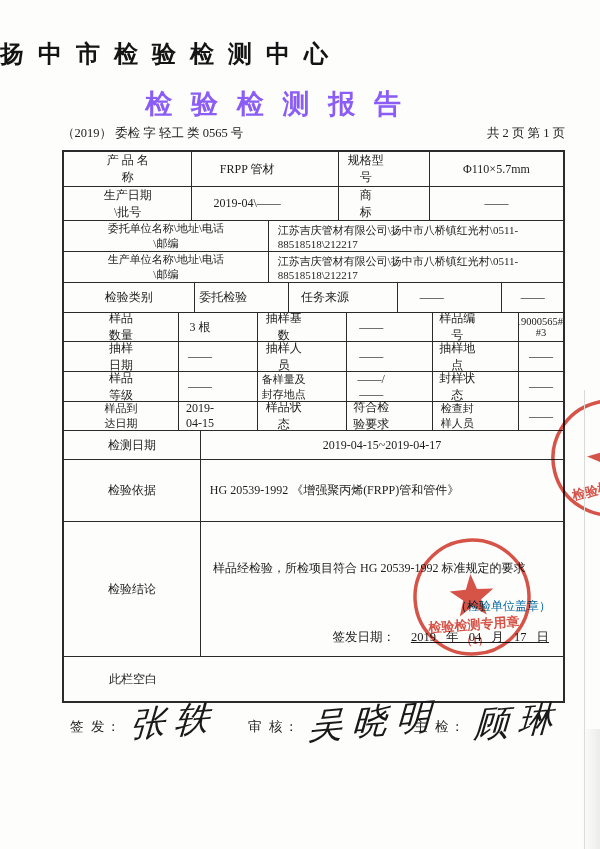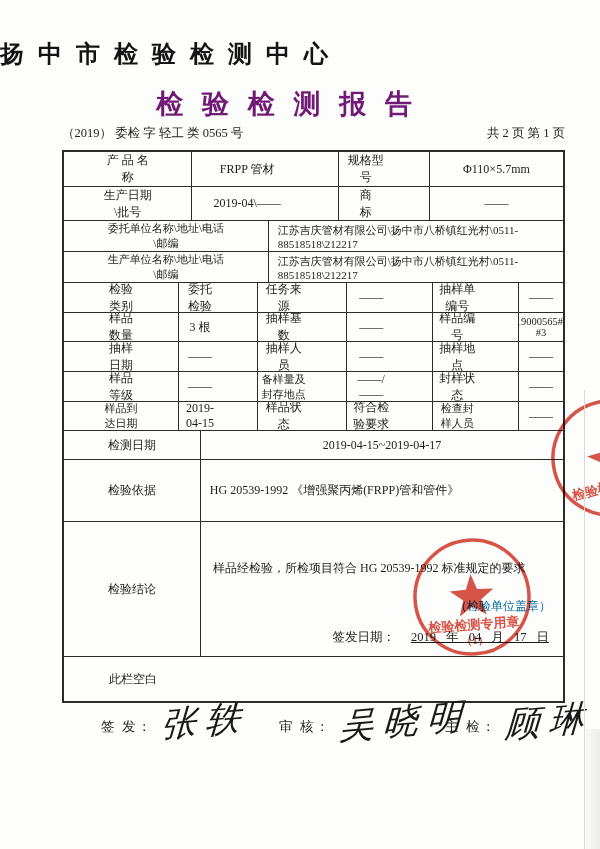--- a/index.html
+++ b/index.html
@@ -8,21 +8,21 @@
     background:#fdfdfc;color:#1f1f1f;
     font-family:"Liberation Serif","DejaVu Serif",serif;
   }
   
   .org-title{
     position:absolute;top:38px;left:0;width:600px;text-align:left;
     font-size:24px;font-weight:bold;letter-spacing:4px;color:#141414;
   }
   .report-title{
     position:absolute;top:86px;left:0;width:552px;text-align:center;
-    font-size:27px;font-weight:bold;letter-spacing:6px;color:#701a75;padding-left:11px;
+    font-size:27px;font-weight:bold;letter-spacing:6px;color:#8b5cf6;
   }
   .subheader{
     position:absolute;top:125px;left:62px;width:503px;
     display:flex;justify-content:space-between;font-size:12.5px;color:#222;
   }
   
   .tbl{
     position:absolute;left:62px;top:150px;width:503px;
     border:2px solid #2b2b2b;box-sizing:border-box;background:transparent;
   }
@@ -47,21 +47,21 @@
   .h34{height:34px}.h33{height:33px}.h30{height:30px}.h29{height:29px}.h28{height:28px}
   .h61{height:61px}.h134{height:134px}.h44{height:44px}
   
   .concl{position:relative;display:block;padding:0;}
   .concl-text{position:absolute;top:38px;left:12px;right:14px;text-align:left;font-size:12px;}
   .seal-hint{position:absolute;top:76px;right:12px;font-size:12px;color:#0369a1;}
   .issue-line{position:absolute;bottom:10px;right:14px;font-size:12.5px;}
   .issue-line .date{margin-left:16px;word-spacing:7px;text-decoration:underline;}
   
   .sig-row{position:absolute;left:62px;top:698px;width:510px;height:80px;}
-  .sig-group{position:absolute;display:flex;align-items:flex-start;margin-left:31px;}
+  .sig-group{position:absolute;display:flex;align-items:flex-start;}
   .sig-label{font-size:13.5px;padding-top:20px;letter-spacing:2px;white-space:nowrap;}
   .sig-name{
     font-size:35px;font-style:italic;letter-spacing:9px;margin-left:8px;
     transform:rotate(-5deg) skewX(-8deg);color:#191919;white-space:nowrap;
     font-family:"DejaVu Sans",sans-serif;
   }
   .g1{left:8px;top:0;}
   .g2{left:186px;top:0;}
   .g3{left:352px;top:0;}
   
@@ -107,21 +107,20 @@
   <div class="row h30">
     <div class="cell b1 small">生产单位名称\地址\电话\邮编</div>
     <div class="cell b2 small left">江苏吉庆管材有限公司\扬中市八桥镇红光村\0511-88518518\212217</div>
   </div>
 
   <div class="row h29">
     <div class="cell c1">检验类别</div>
     <div class="cell c2">委托检验</div>
     <div class="cell c3">任务来源</div>
     <div class="cell c4">——</div>
-    <div class="cell c5">抽样单编号</div>
     <div class="cell c6">——</div>
   </div>
 
   <div class="row h28">
     <div class="cell c1">样品数量</div>
     <div class="cell c2">3 根</div>
     <div class="cell c3">抽样基数</div>
     <div class="cell c4">——</div>
     <div class="cell c5">样品编号</div>
     <div class="cell c6 smaller">219000565#1-#3</div>

